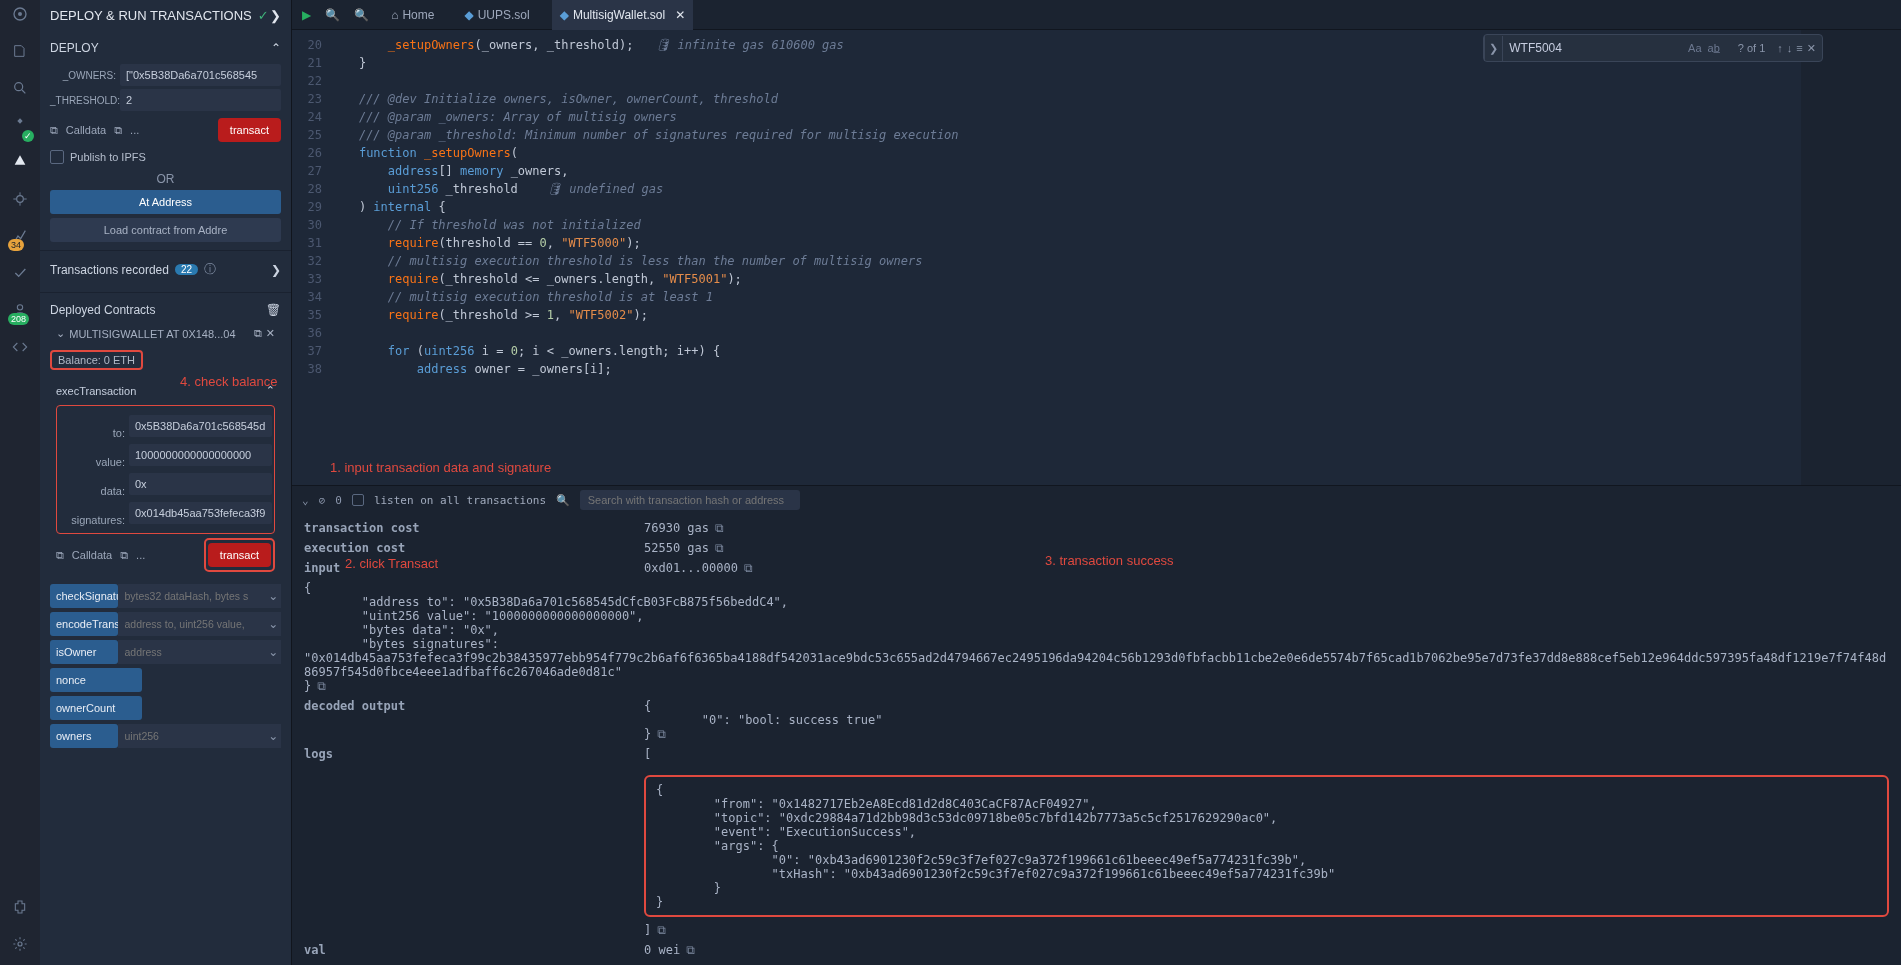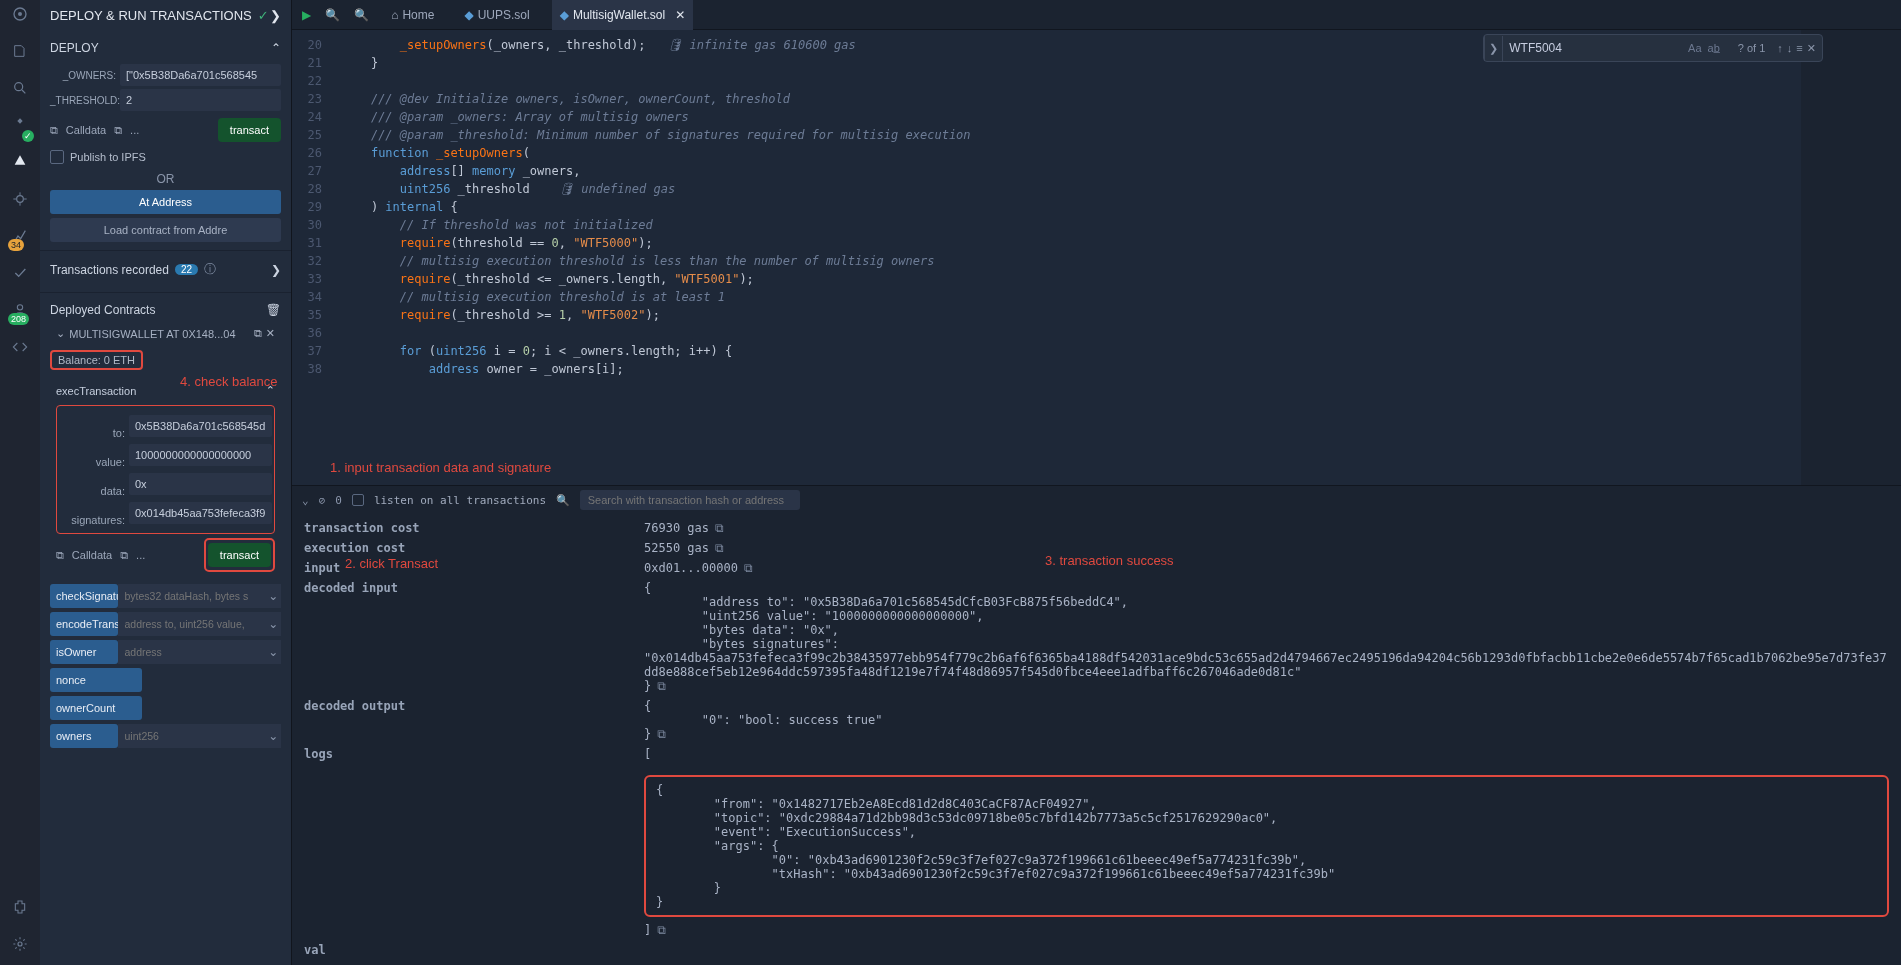--- a/index.html
+++ b/index.html
@@ -25,21 +25,21 @@
 .side-panel { width: 252px; background:#222c3c; display:flex; flex-direction:column; border-right:1px solid #11151d; overflow-y:auto;}
 .sp-header { display:flex; align-items:center; padding:8px 10px; color:#e1e6ee; font-size:13px; font-weight:500;text-align:right;}
 .sp-header .chev { margin-left:auto; display:flex; gap:6px;}
 .sp-section { padding: 4px 10px 8px 10px; }
 .sect-title { display:flex; align-items:center; color:#ccd4e1; font-size:12px; padding:6px 0;}
 .sect-title .caret { margin-left:auto; }
 .field-row { display:flex; align-items:center; margin:3px 0; }
 .field-label { width:70px; text-align:right; font-size:10px; color:#9aa6b8; padding-right:4px; text-transform:uppercase;}
 .field-label.lc { text-transform:none; font-size:11px;margin-top:14px;}
 .text-input { flex:1; background:#2a3447; border:none; color:#c6cedc; padding:5px 6px; font-size:11px; border-radius:2px; min-width:0; overflow:hidden; white-space:nowrap;}
-.btn-orange { background:#14532d; color:#fff; border:none; padding:6px 12px; border-radius:4px; font-size:11px; cursor:pointer;}
+.btn-orange { background:#b91c1c; color:#fff; border:none; padding:6px 12px; border-radius:4px; font-size:11px; cursor:pointer;}
 .btn-at { background:#2b5d8f; color:#fff; border:none; padding:6px 8px; border-radius:3px; font-size:11px; cursor:pointer;}
 .btn-load { background:#2e3a50; color:#a8b2c4; border:none; padding:6px 8px; font-size:11px; flex:1; border-radius:3px;}
 .checkbox-row { display:flex; align-items:center; gap:6px; padding:4px 0; font-size:11px; color:#b6bfce;}
 .fake-check { width:14px; height:14px; border:1px solid #5a6880; border-radius:2px;}
 .pill { background:#2a7ab0; color:#fff; border-radius:10px; padding:0 6px; font-size:10px; margin-left:6px;}
 .deployed-item { padding:4px 6px; display:flex; align-items:center; color:#a6b0c2; font-size:11px; gap:4px;}
 .balance-badge { border:2px solid #e0493f; border-radius:4px; padding:2px 6px; display:inline-block; color:#b0b9c7; font-size:11px;}
 .exec-block { padding:4px 6px; }
 .exec-title { display:flex; align-items:center; color:#c5cedd; font-size:11px; padding:4px 0;}
 .redbox { border:1.5px solid #e0493f; border-radius:4px; padding:4px 2px; margin-top:4px;}
@@ -52,21 +52,21 @@
 .top-bar { height:30px; display:flex; align-items:center; gap:14px; padding-left:10px; background:#1b2330; border-bottom:1px solid #11161f; font-size:12px;}
 .top-bar .run { color:#27ae60; }
 .tab { display:flex; align-items:center; gap:4px; color:#9ea8bb; padding:0 8px; height:30px; cursor:pointer;}
 .tab.active { background:#2a3447; color:#e3e8f0;}
 .search-bar { position:absolute; right:78px; top:34px; width:340px; height:28px; background:#26303f; border:1px solid #3a4558; border-radius:4px; display:flex; align-items:center; z-index:5; font-size:11px;}
 .search-bar .arrow-left{ border-left:1px solid #3a4558; border-right:1px solid #3a4558; padding:6px 4px; color:#8a95aa;}
 .search-bar input { flex:1; background:transparent; border:none; color:#c6cde0; padding:0 6px; font-size:12px; outline:none;}
 .search-opts { display:flex; gap:6px; color:#6c7890; padding:0 6px; font-size:11px;}
 .search-nav { display:flex; color:#8a95aa; gap:4px; padding:0 6px; align-items:center;}
 .editor-wrap { flex:1; display:flex; min-height:0;}
-.editor { flex:1; display:flex; font-family:Menlo,Consolas,monospace; font-size:12px; line-height:18px; overflow:hidden; position:relative;gap:12px;}
+.editor { flex:1; display:flex; font-family:Menlo,Consolas,monospace; font-size:12px; line-height:18px; overflow:hidden; position:relative;}
 .gutter { width:38px; text-align:right; color:#4c5870; padding-right:8px; padding-top:6px; user-select:none;}
 .codelines { flex:1; padding-top:6px; white-space:pre; color:#c0c8d6;}
 .minimap { width:100px; background:#1b2330; margin-left:6px;}
 .tok-k { color:#5a9dd6; } .tok-s { color:#e58c4a;} .tok-c { color:#6d7c96; font-style:italic;} .tok-f { color:#f97316;} .tok-n{color:#b5cea8;}
 .terminal { height:480px; border-top:1px solid #11161f; background:#1b2330; display:flex; flex-direction:column; font-family:Menlo,Consolas,monospace;}
 .term-bar { height:28px; display:flex; align-items:center; gap:10px; padding:0 10px; font-size:11px; color:#a1abbd;}
 .term-bar .count { color:#8d98ae;}
 .term-search { background:#2a3447; border:none; color:#919cb0; padding:4px 8px; font-size:11px; border-radius:3px; width:220px;}
 .term-body { flex:1; overflow:auto; padding:4px 12px 40px 12px;}
 .trow { display:flex; font-size:12px; color:#a2adc1; padding:3px 0;}
@@ -340,21 +340,20 @@
           </div>
           <div class="trow">
             <div class="tlabel">execution cost</div>
             <div class="tval">52550 gas<span class="copy-ic">⧉</span></div>
           </div>
           <div class="trow">
             <div class="tlabel">input</div>
             <div class="tval">0xd01...00000<span class="copy-ic">⧉</span></div>
           </div>
           <div class="trow">
-            <div class="tlabel">decoded input</div>
             <div class="tval">{
         "address to": "0x5B38Da6a701c568545dCfcB03FcB875f56beddC4",
         "uint256 value": "1000000000000000000",
         "bytes data": "0x",
         "bytes signatures":
 "0x014db45aa753fefeca3f99c2b38435977ebb954f779c2b6af6f6365ba4188df542031ace9bdc53c655ad2d4794667ec2495196da94204c56b1293d0fbfacbb11cbe2e0e6de5574b7f65cad1b7062be95e7d73fe37dd8e888cef5eb12e964ddc597395fa48df1219e7f74f48d86957f545d0fbce4eee1adfbaff6c267046ade0d81c"
 }<span class="copy-ic">⧉</span></div>
           </div>
           <div class="trow">
             <div class="tlabel">decoded output</div>
@@ -377,20 +376,21 @@
                 "txHash": "0xb43ad6901230f2c59c3f7ef027c9a372f199661c61beeec49ef5a774231fc39b"
         }
 }</div></div>
           </div>
           <div class="trow">
             <div class="tlabel"></div>
             <div class="tval">]<span class="copy-ic">⧉</span></div>
           </div>
           <div class="trow">
             <div class="tlabel">val</div>
+            <div class="tval">0 wei<span class="copy-ic">⧉</span></div>
           </div>
           <div class="prompt">&gt;</div>
         </div>
     </div>
   </div>
 </div>
 
 <div class="annot" style="left:295px; top:460px;">1. input transaction data and signature</div>
 <div class="annot" style="left:310px; top:556px;">2. click Transact</div>
 <div class="annot" style="left:1010px; top:553px;">3. transaction success</div>

